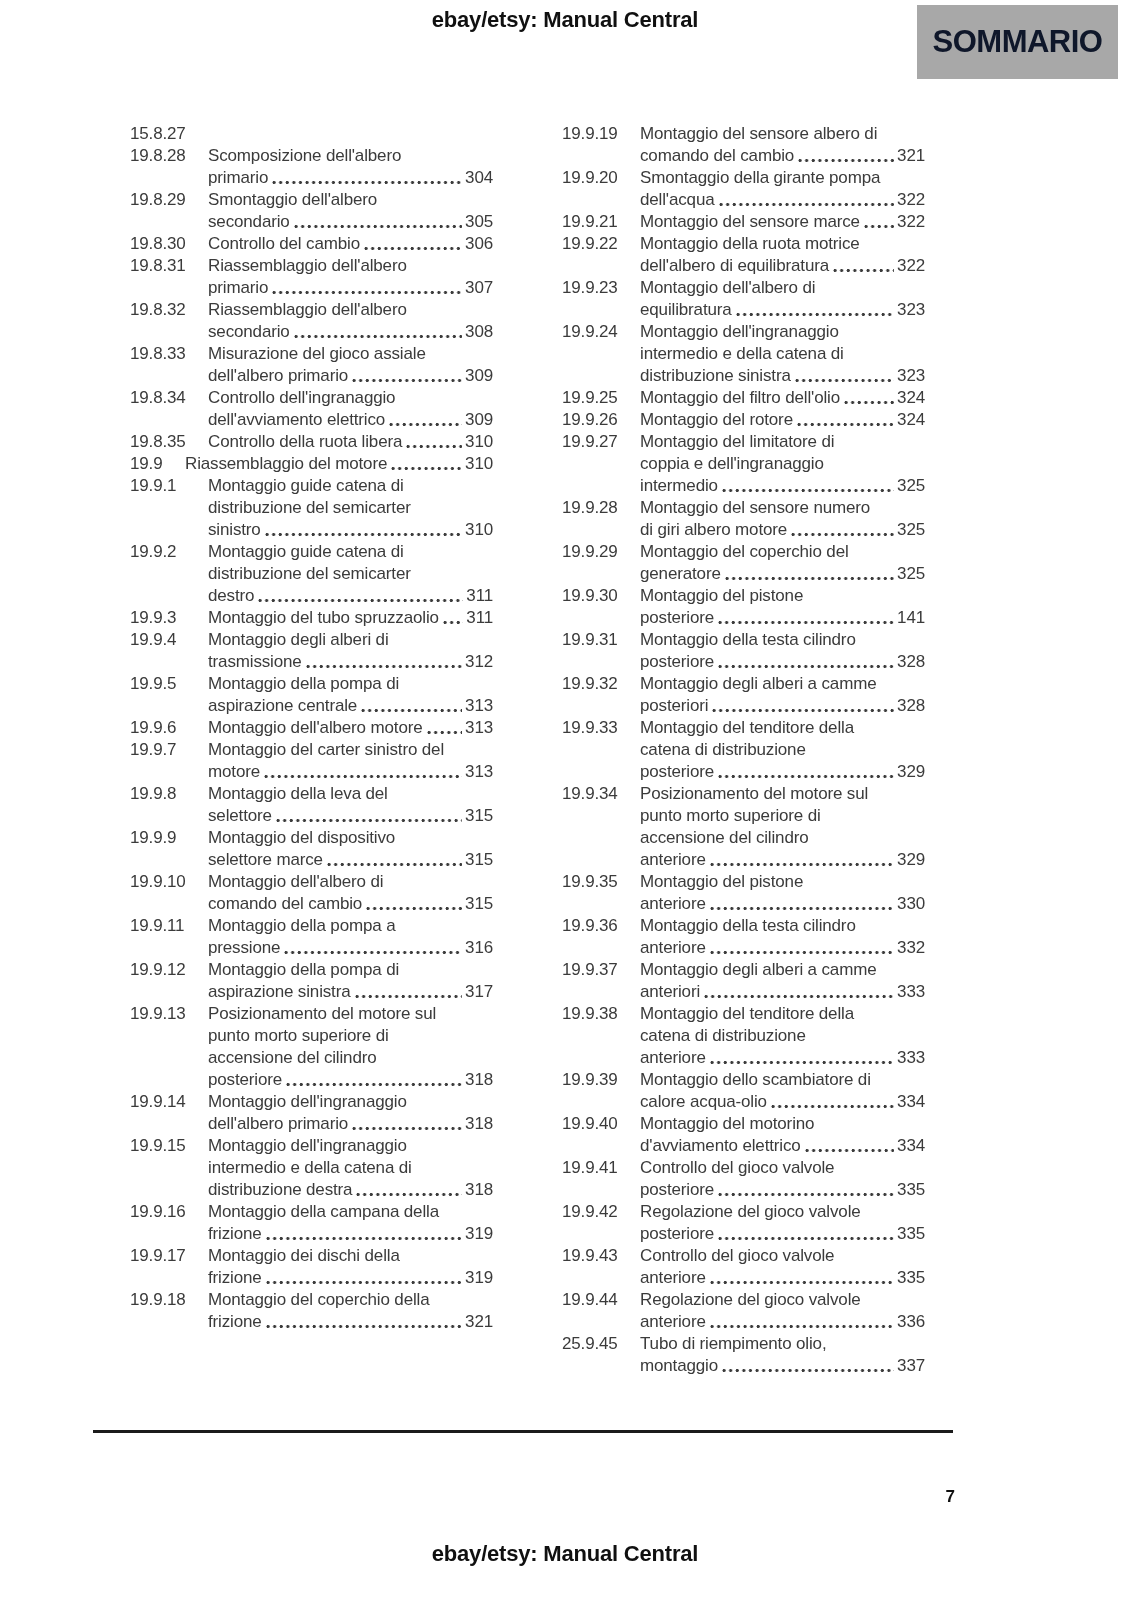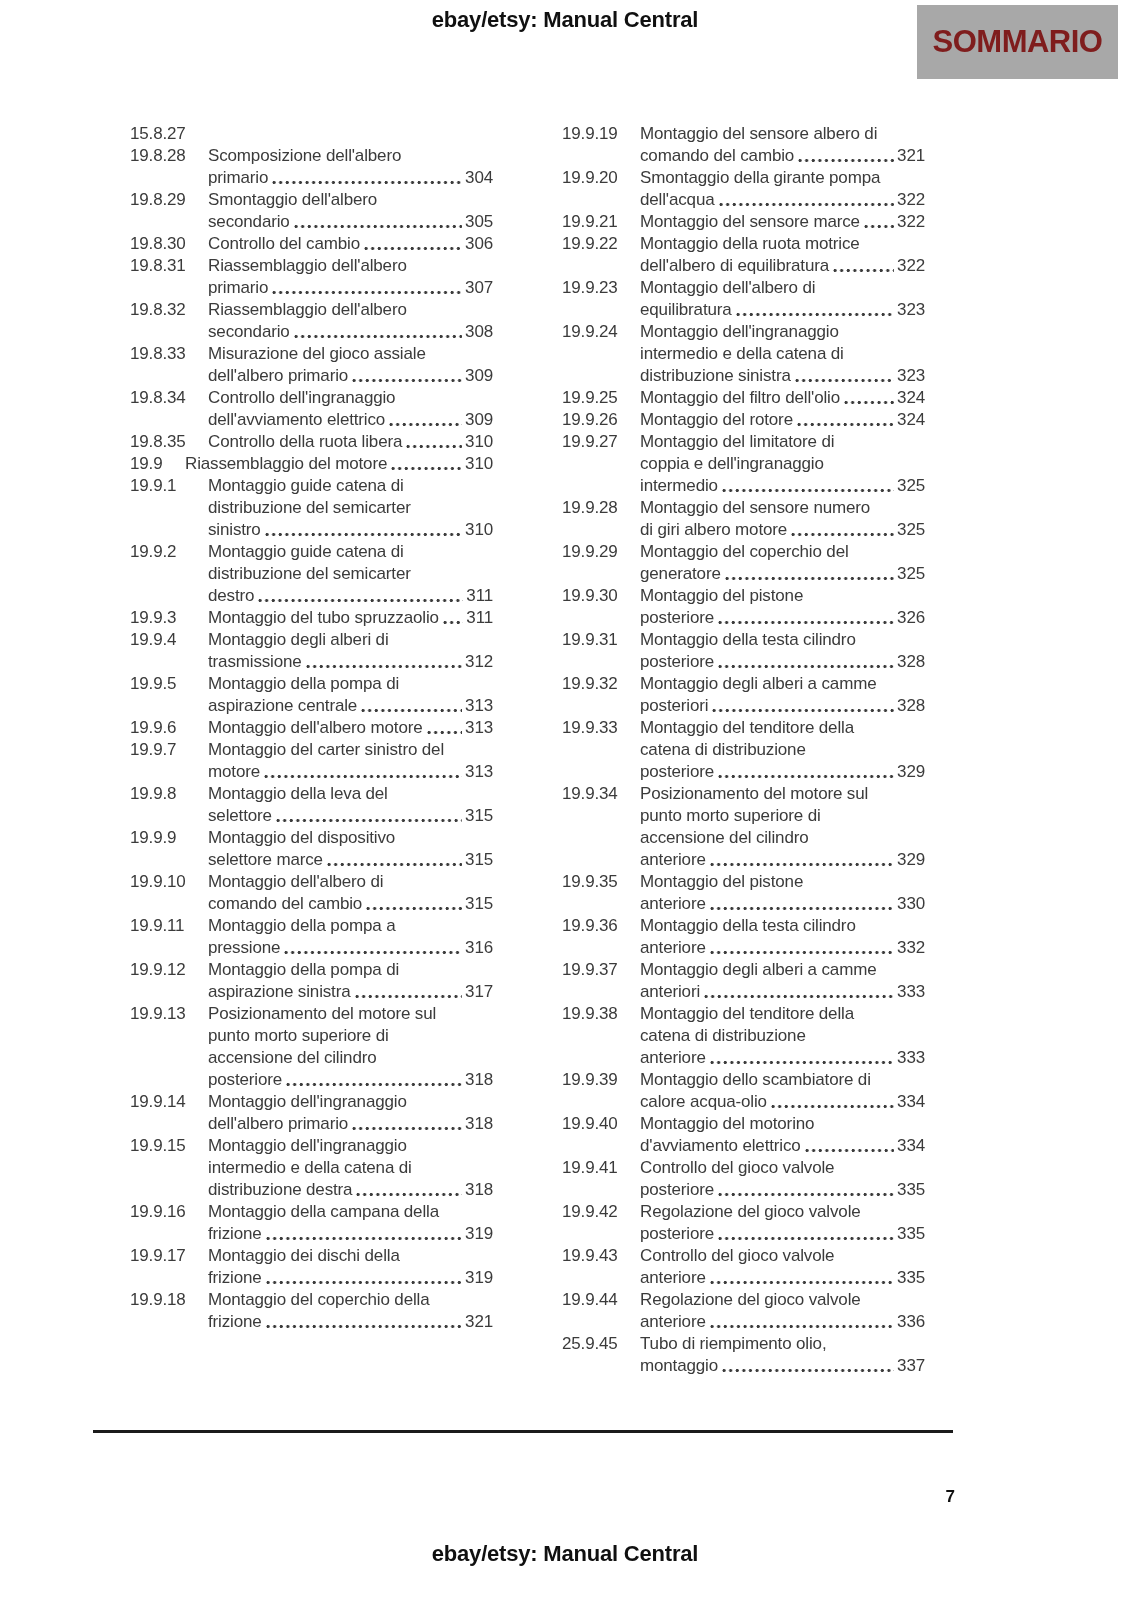--- a/index.html
+++ b/index.html
@@ -13,21 +13,21 @@
   .header-title {
     position:absolute; top:7px; left:0; width:100%;
     text-align:center; font-size:22px; font-weight:600; color:#101010;
     letter-spacing:-0.2px;
   }
   .banner {
     position:absolute; top:5px; right:12px; width:201px; height:74px;
     display:flex; align-items:center; justify-content:center;
   }
   .banner-label {
-    font-size:31px; font-weight:700; color:#7f1d1d; letter-spacing:-0.5px;
+    font-size:31px; font-weight:700; color:#0f172a; letter-spacing:-0.5px;
   }
 
   .toc {
     position:absolute; top:123px; left:130px; width:795px;
     display:flex; gap:69px;
   }
   .col { width:363px; flex:0 0 363px; }
 
   .entry {
     display:flex; align-items:flex-start;
@@ -497,21 +497,21 @@
             </div>
           </span>
   </div>
         <div class="entry">
     <span class="num">19.9.30</span>
     <span class="body">
             <div class="line">Montaggio del pistone</div>
             <div class="line line-last">
               <span class="txt">posteriore</span>
               <span class="dots"></span>
-              <span class="pg">326</span>
+              <span class="pg">141</span>
             </div>
           </span>
   </div>
         <div class="entry">
     <span class="num">19.9.31</span>
     <span class="body">
             <div class="line">Montaggio della testa cilindro</div>
             <div class="line line-last">
               <span class="txt">posteriore</span>
               <span class="dots"></span>

